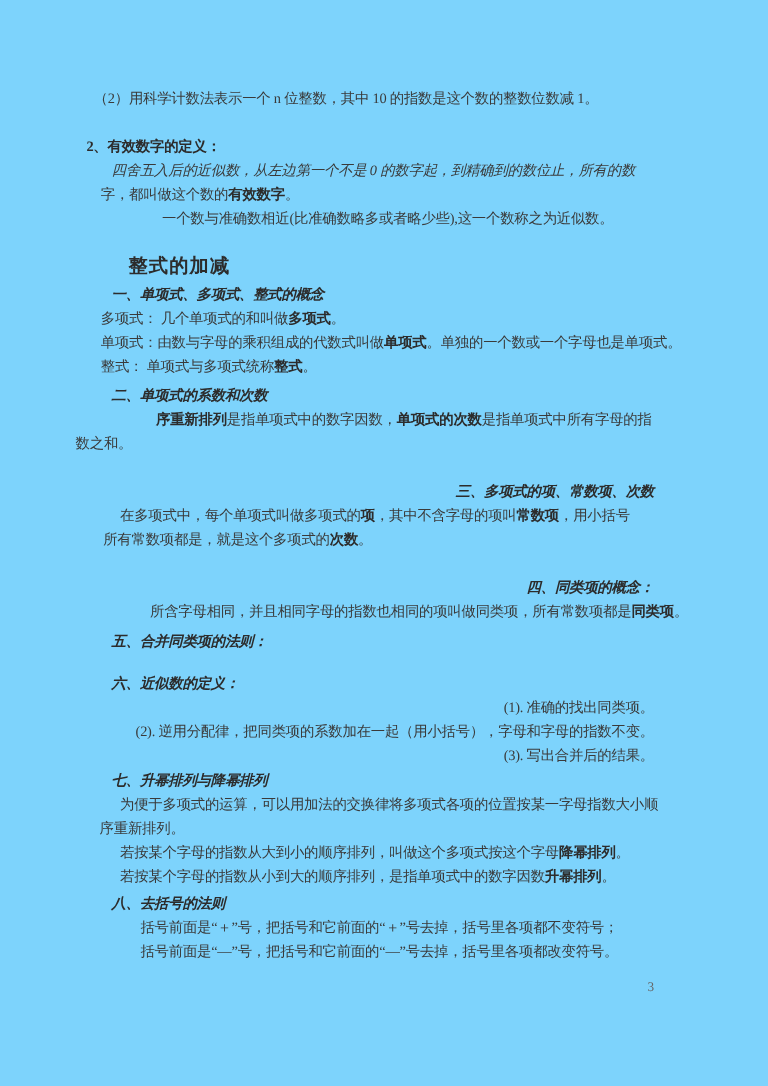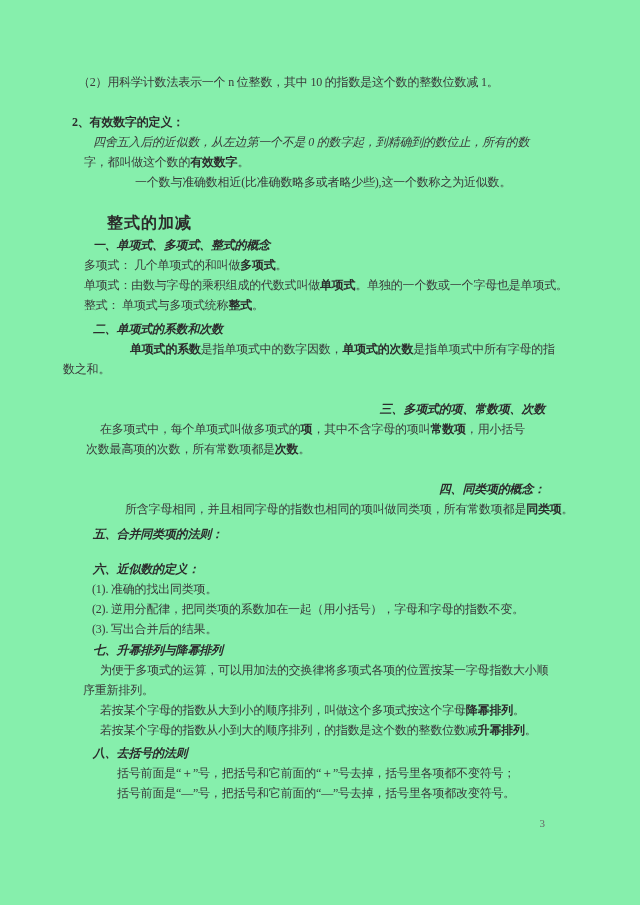--- a/index.html
+++ b/index.html
@@ -7,21 +7,21 @@
     width: 640px; height: 905px;
     background: #ffffff;
     font-family: "Liberation Serif", "DejaVu Serif", serif;
     color: #3a3a3a;
   }
   .page {
     box-sizing: border-box;
     width: 640px; height: 905px;
     padding: 72px 95px 0 63px;
     overflow: hidden;
-    background: #86efac;
+    background: #7dd3fc;
   }
   .line {
     white-space: nowrap;
     line-height: 20px;
     font-size: 12px;
     letter-spacing: -0.2px;
   }
   .hd { font-weight: bold; color: #2c2c2c; }
   .b  { font-weight: bold; color: #2c2c2c; }
   .doc-title {
@@ -34,21 +34,21 @@
     color: #2c2c2c;
     white-space: nowrap;
   }
   
   .i0  { padding-left: 0; }
   .i9  { padding-left: 9px; }
   .i15 { padding-left: 15px; }
   .i20 { padding-left: 20px; }
   .i21 { padding-left: 21px; }
   .i23 { padding-left: 23px; }
-  .i29 { padding-left: 29px; }
+  .i29 { padding-left: 29px; text-align: right; }
   .i30 { padding-left: 30px; font-style: italic; }
   .i37 { padding-left: 37px; }
   .i54 { padding-left: 54px; }
   .i62 { padding-left: 62px; }
   .i67 { padding-left: 67px; }
   .i72 { padding-left: 72px; }
   .i73 { padding-left: 73px; }
   
   .g1  { margin-top: 1px; }
   .g3  { margin-top: 3px; }
@@ -89,30 +89,30 @@
   </div>
   <div class="line i21">
     <span>单项式：由数与字母的乘积组成的代数式叫做</span><span class="b">单项式</span><span>。单独的一个数或一个字母也是单项式。</span>
   </div>
   <div class="line i21">
     <span>整式： 单项式与多项式统称</span><span class="b">整式</span><span>。</span>
   </div>
 
   <div class="line i30 hd g4">二、单项式的系数和次数</div>
   <div class="line i67">
-    <span class="b">单项式的系数</span><span>是指单项式中的数字因数，</span><span class="b">单项式的次数</span><span>是指单项式中所有字母的指</span>
+    <span class="b">序重新排列</span><span>是指单项式中的数字因数，</span><span class="b">单项式的次数</span><span>是指单项式中所有字母的指</span>
   </div>
   <div class="line i0">数之和。</div>
 
   <div class="line i30 hd g10">三、多项式的项、常数项、次数</div>
   <div class="line i37">
     <span>在多项式中，每个单项式叫做多项式的</span><span class="b">项</span><span>，其中不含字母的项叫</span><span class="b">常数项</span><span>，用小括号</span>
   </div>
   <div class="line i23">
-    <span>次数最高项的次数，所有常数项都是</span><span class="b">次数</span><span>。</span>
+    <span>所有常数项都是，就是这个多项式的</span><span class="b">次数</span><span>。</span>
   </div>
 
   <div class="line i30 hd g10">四、同类项的概念：</div>
   <div class="line i62">
     <span>所含字母相同，并且相同字母的指数也相同的项叫做同类项，所有常数项都是</span><span class="b">同类项</span><span>。</span>
   </div>
 
   <div class="line i30 hd g5">五、合并同类项的法则：</div>
 
   <div class="line i30 hd g15">六、近似数的定义：</div>
@@ -120,21 +120,21 @@
   <div class="line i29">(2). 逆用分配律，把同类项的系数加在一起（用小括号），字母和字母的指数不变。</div>
   <div class="line i29">(3). 写出合并后的结果。</div>
 
   <div class="line i30 hd g1">七、升幂排列与降幂排列</div>
   <div class="line i37">为便于多项式的运算，可以用加法的交换律将多项式各项的位置按某一字母指数大小顺</div>
   <div class="line i20">序重新排列。</div>
   <div class="line i37">
     <span>若按某个字母的指数从大到小的顺序排列，叫做这个多项式按这个字母</span><span class="b">降幂排列</span><span>。</span>
   </div>
   <div class="line i37">
-    <span>若按某个字母的指数从小到大的顺序排列，的指数是这个数的整数位数减</span><span class="b">升幂排列</span><span>。</span>
+    <span>若按某个字母的指数从小到大的顺序排列，是指单项式中的数字因数</span><span class="b">升幂排列</span><span>。</span>
   </div>
 
   <div class="line i30 hd g3">八、去括号的法则</div>
   <div class="line i54">括号前面是“＋”号，把括号和它前面的“＋”号去掉，括号里各项都不变符号；</div>
   <div class="line i54">括号前面是“—”号，把括号和它前面的“—”号去掉，括号里各项都改变符号。</div>
 
   <div class="page-num">3</div>
 
 </div>
 

